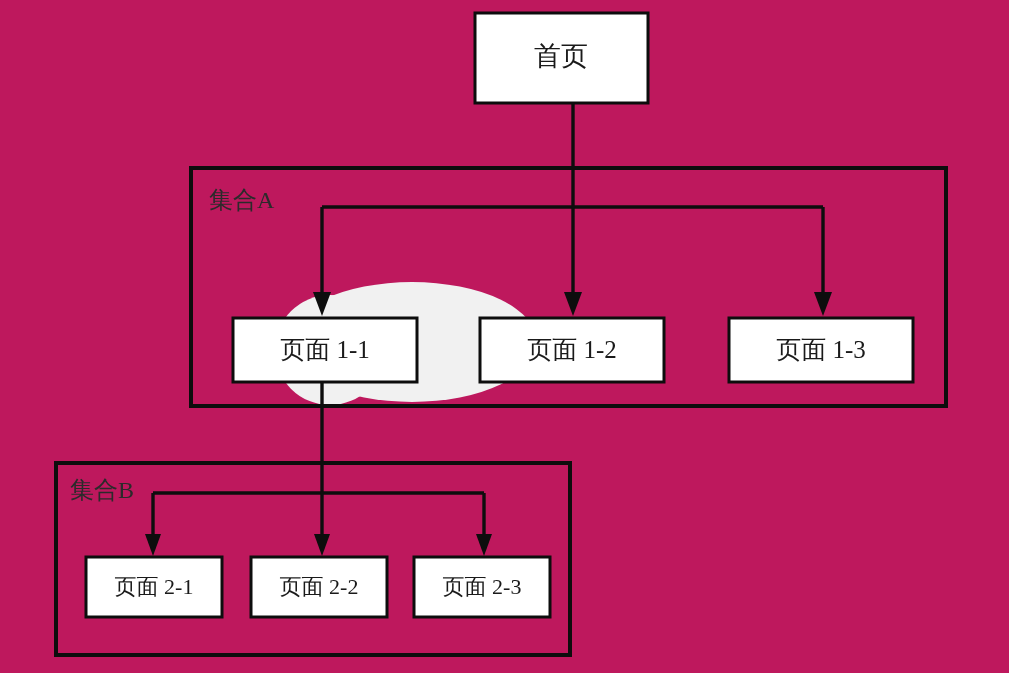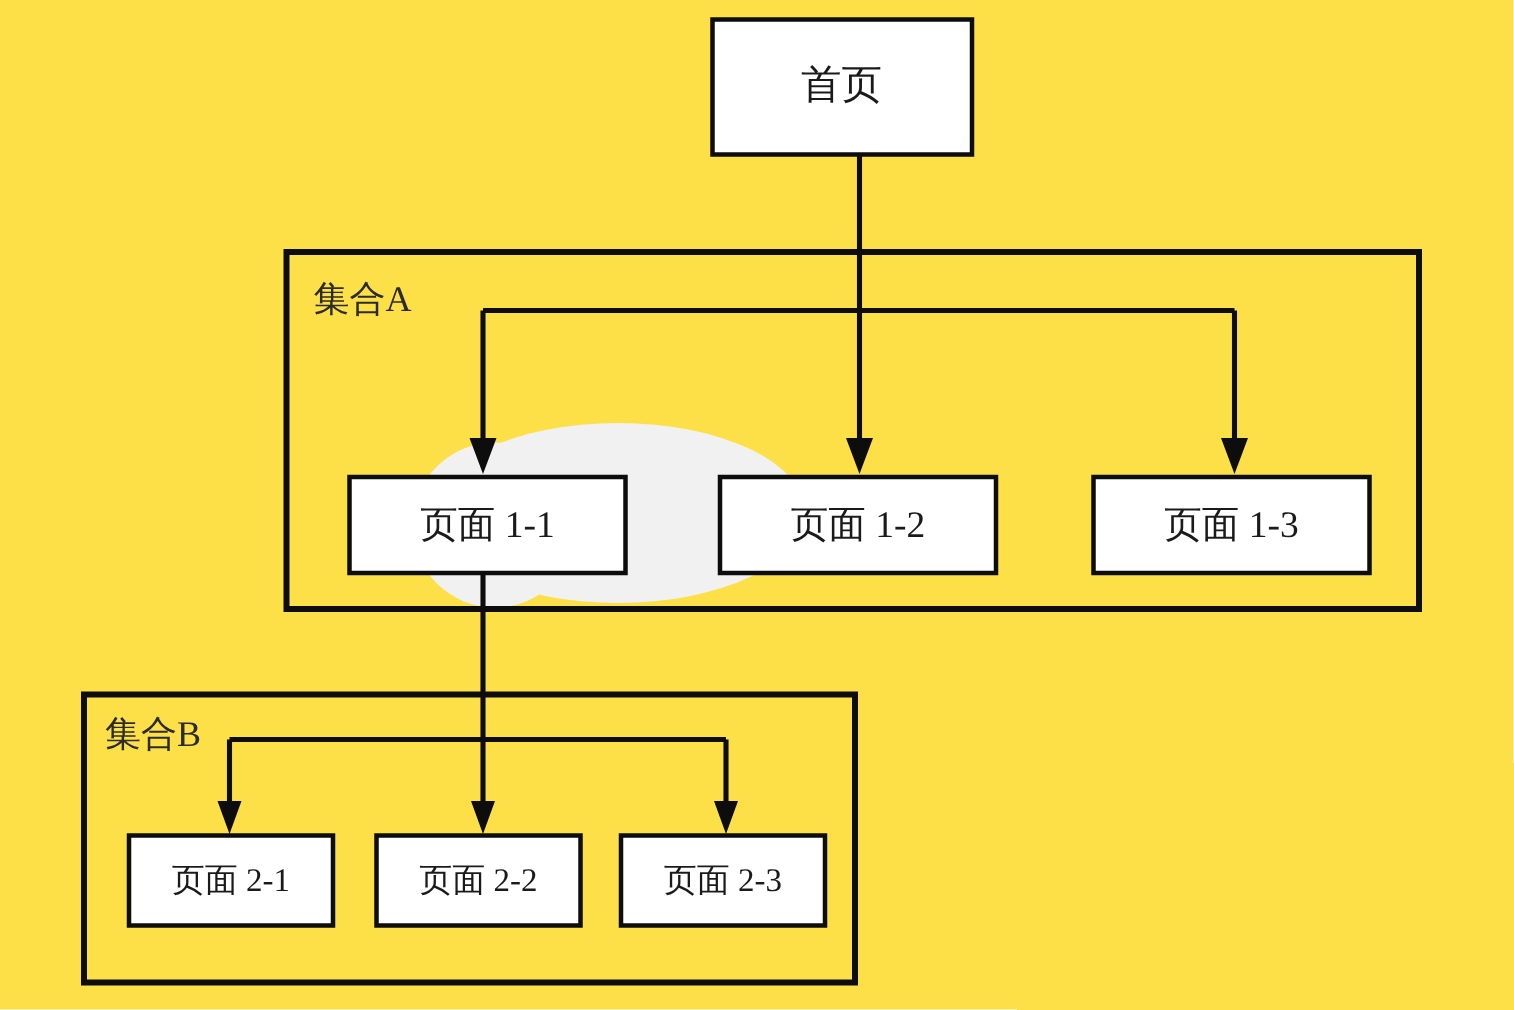--- a/index.html
+++ b/index.html
@@ -8,21 +8,21 @@
     padding: 0;
     background: #ffffff;
   }
   body {
     font-family: "Liberation Serif", "DejaVu Serif", serif;
   }
   #diagram-canvas {
     position: relative;
     width: 1009px;
     height: 673px;
-    background: #fde047;
+    background: #be185d;
     overflow: hidden;
   }
   svg.diagram-svg {
     display: block;
     width: 1009px;
     height: 673px;
   }
   .node-box-rect {
     fill: #ffffff;
     stroke: #0d0d0d;

